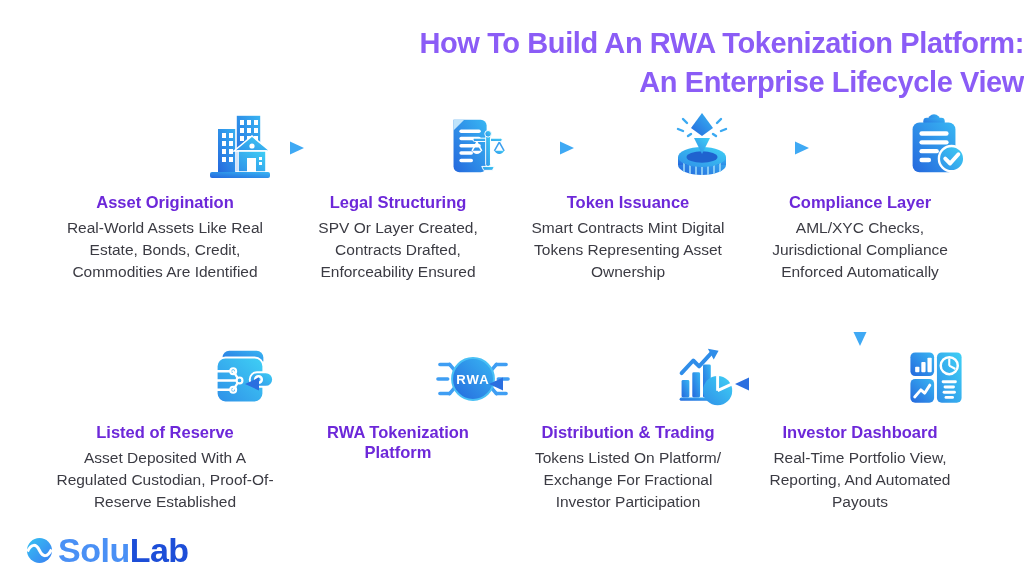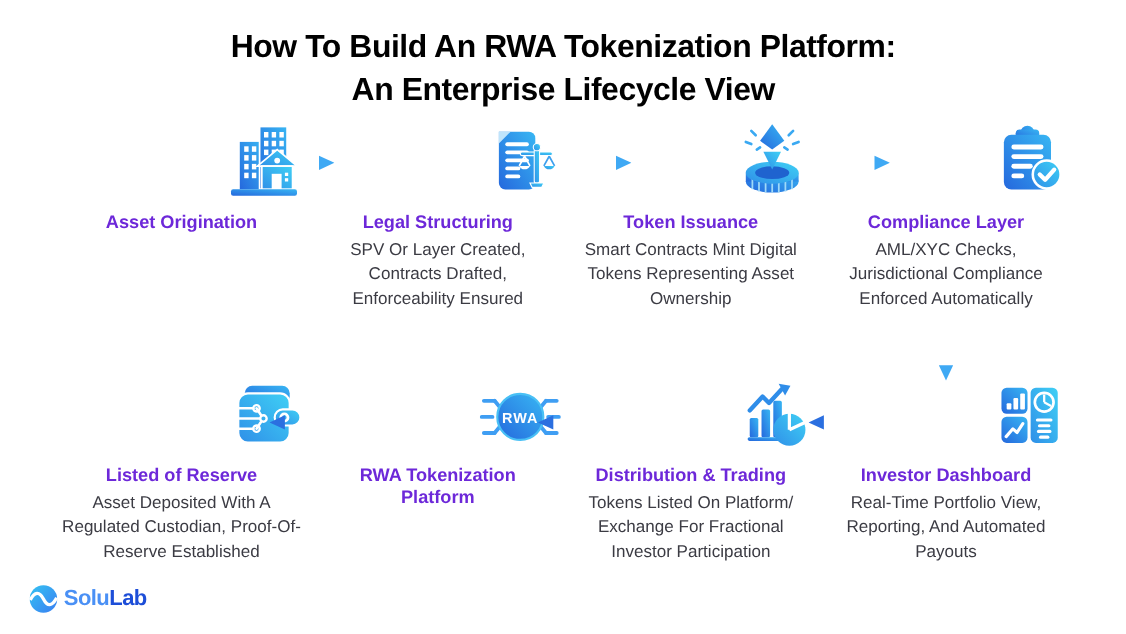--- a/index.html
+++ b/index.html
@@ -1,40 +1,40 @@
 <!DOCTYPE html>
 <html><head>
 <meta charset="utf-8">
 <style>
   html,body{margin:0;padding:0;background:#ffffff;}
   .canvas{
     position:relative;width:1024px;height:576px;background:#ffffff;
     font-family:"Liberation Sans",sans-serif;overflow:hidden;
   }
   .title{
-    position:absolute;top:24px;left:0;width:1024px;text-align:center;
-    font-size:29px;line-height:39px;font-weight:bold;color:#000000;letter-spacing:-0.4px;
+    position:absolute;top:24px;left:0;width:1024px;text-align:right;
+    font-size:29px;line-height:39px;font-weight:bold;color:#8b5cf6;letter-spacing:-0.4px;
   }
   .step{position:absolute;width:224px;text-align:center;}
   .icon-wrap{height:80px;display:flex;align-items:flex-start;justify-content:flex-end;}
   .step h3{margin:4px auto 5px;font-size:16.5px;font-weight:bold;color:#6d28d9;max-width:200px;line-height:20px;}
   .step.s7 h3{max-width:160px;}
   .step p{margin:0 auto;font-size:15.5px;line-height:22px;color:#3b3b43;max-width:218px;}
   .s1{left:53px;top:108px;}
   .s2{left:286px;top:108px;}
   .s3{left:516px;top:108px;}
   .s4{left:748px;top:108px;}
   .s5{left:748px;top:342px;}
   .s6{left:516px;top:342px;}
   .s7{left:286px;top:342px;}
   .s8{left:53px;top:342px;}
   .row2 .icon-wrap{height:76px;}
   .arrow{position:absolute;}
   .logo{position:absolute;left:26px;top:531px;display:flex;align-items:center;gap:5px;}
-  .logo .word{font-size:20px;font-weight:bold;letter-spacing:-0.5px;}
+  .logo .word{font-size:34px;font-weight:bold;letter-spacing:-0.5px;}
   .brand-solu{color:#4a90f5;}
   .brand-lab{color:#1d4ed8;}
 </style>
 </head>
 <body>
 
 <div class="canvas">
 
   <svg width="0" height="0" style="position:absolute" aria-hidden="true">
     <defs>
@@ -95,20 +95,21 @@
         <polygon points="33,43 51,28 69,43" fill="url(#icg2)" stroke="#fff" stroke-width="1.6"></polygon>
         <rect x="37" y="43" width="28" height="21" fill="url(#icg2)" stroke="#fff" stroke-width="1.6"></rect>
         <circle cx="51" cy="38" r="2.6" fill="#fff"></circle>
         <rect x="46" y="50" width="9" height="14" fill="#fff"></rect>
         <rect x="58" y="49" width="3" height="3" fill="#fff"></rect>
           <rect x="58" y="54" width="3" height="3" fill="#fff"></rect>
         <rect x="9" y="64" width="60" height="6" rx="2" fill="url(#icg)"></rect>
       </svg>
     </div>
     <h3>Asset Origination</h3>
+    <p>Real-World Assets Like Real Estate, Bonds, Credit, Commodities Are Identified</p>
   </div>
 
   <div class="step s2">
     <div class="icon-wrap">
       <svg viewBox="0 0 76 76" width="74" height="74">
         <path d="M18,12 h28 a6,6 0 0 1 6,6 v42 a6,6 0 0 1 -6,6 h-22 a6,6 0 0 1 -6,-6 z" fill="url(#icg)"></path>
         <polygon points="18,12 29,12 18,23" fill="#bfe4fb"></polygon>
         <g fill="#fff">
           <rect x="24" y="22" width="22" height="3.6" rx="1.8"></rect>
           <rect x="24" y="29.5" width="22" height="3.6" rx="1.8"></rect>

